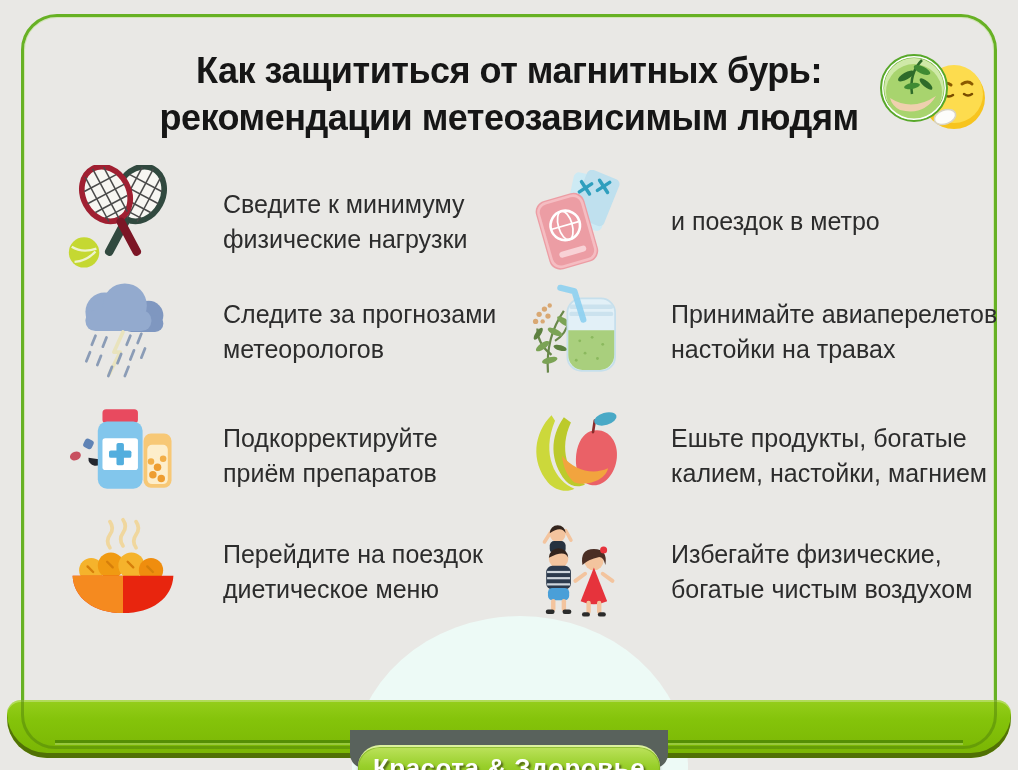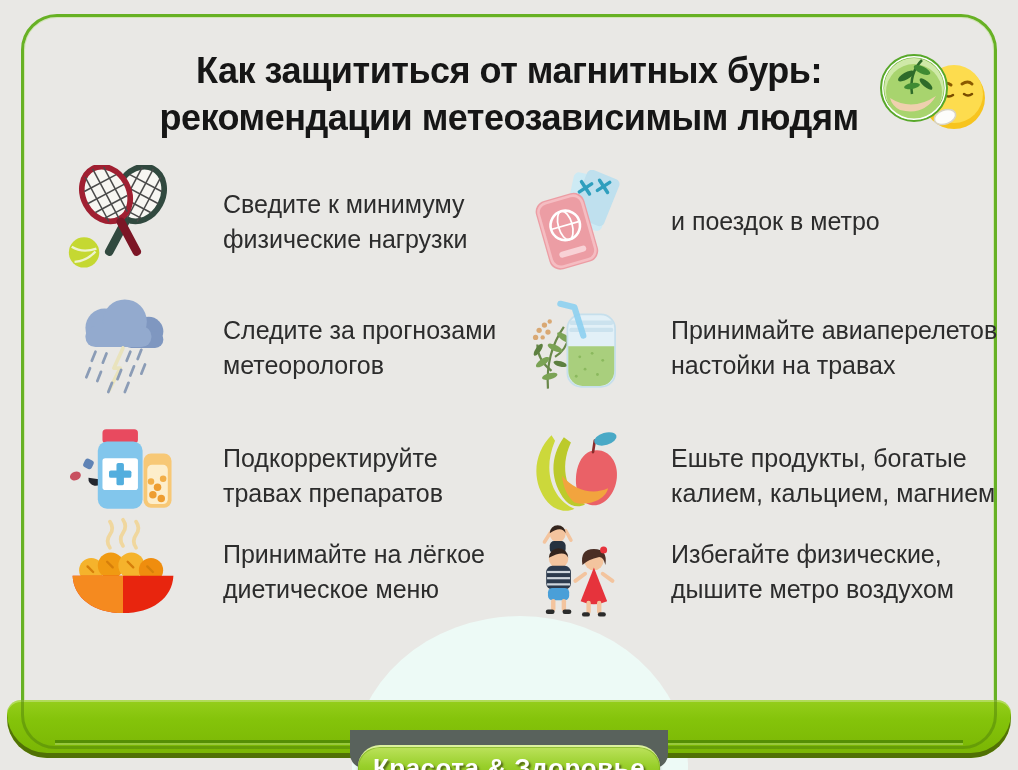--- a/index.html
+++ b/index.html
@@ -31,21 +31,21 @@
     letter-spacing:-0.5px;z-index:3;
   }
 
   
   .logo{position:absolute;top:50px;right:28px;width:112px;height:94px;z-index:4;}
 
   
   .item{position:absolute;display:flex;align-items:center;height:112px;z-index:2;}
   .colL{left:62px;width:440px;}
   .colR{left:524px;width:470px;}
-  .r1{top:166px}.r2{top:292px}.r3{top:420px}.r4{top:516px}
+  .r1{top:166px}.r2{top:276px}.r3{top:400px}.r4{top:516px}
   .icon-box{width:122px;min-width:122px;height:112px;display:flex;align-items:center;justify-content:center;}
   .colR .icon-box{width:108px;min-width:108px;}
   .label{margin-left:16px;font-size:25px;color:#2c2c2c;line-height:1.42;}
   .label div{white-space:nowrap;margin-left:23px;}
 
   
   .footer-band{
     position:absolute;left:7px;right:7px;top:700px;height:58px;
     background:linear-gradient(180deg,#95ce1c 0%,#84c30a 35%,#79b403 100%);
     border-radius:14px 14px 40px 40px;
@@ -207,21 +207,21 @@
         <rect x="86" y="48" width="22" height="42" rx="5" fill="#fdeecb"></rect>
         <circle cx="92" cy="80" r="4" fill="#ee9d30"></circle>
           <circle cx="101" cy="84" r="4" fill="#ee9d30"></circle>
         <circle cx="97" cy="72" r="4" fill="#ee9d30"></circle>
           <circle cx="103" cy="63" r="3.5" fill="#f2ae47"></circle>
         <circle cx="90" cy="66" r="3.5" fill="#f2ae47"></circle>
       </svg>
     </div>
     <div class="label">
       <div>Подкорректируйте</div>
-      <div>травах препаратов</div>
+      <div>приём препаратов</div>
     </div>
   </div>
 
   <div class="item colL r4">
     <div class="icon-box">
       <svg viewBox="0 0 120 120" width="112" height="112">
         <g stroke="#f0d79e" stroke-width="4" fill="none" stroke-linecap="round">
           <path d="M46 6 q5 7 0 14 q-5 7 0 14"></path>
           <path d="M60 4 q5 7 0 14 q-5 7 0 14"></path>
           <path d="M74 6 q5 7 0 14 q-5 7 0 14"></path>
@@ -237,21 +237,21 @@
             <line x1="86" y1="54" x2="92" y2="60"></line>
         </g>
         <clipPath id="clipBowlLeft">
             <rect x="0" y="0" width="60" height="120"></rect>
           </clipPath>
         <path d="M6 64 H114 C113 88 91 104 60 104 C29 104 7 88 6 64 Z" fill="#e8250e"></path>
         <path d="M6 64 H114 C113 88 91 104 60 104 C29 104 7 88 6 64 Z" fill="#f58a1f" clip-path="url(#clipBowlLeft)"></path>
       </svg>
     </div>
     <div class="label">
-      <div>Принимайте на лёгкое</div>
+      <div>Перейдите на поездок</div>
       <div>диетическое меню</div>
     </div>
   </div>
 
   <div class="item colR r1">
     <div class="icon-box">
       <svg viewBox="0 0 120 120" width="104" height="104">
         <g transform="rotate(12 74 34)">
           <rect x="50" y="6" width="44" height="62" rx="6" fill="#cdeaf4"></rect>
           <rect x="60" y="2" width="40" height="58" rx="6" fill="#bfe0ee" transform="rotate(10 80 30)"></rect>
@@ -330,21 +330,21 @@
         <path d="M30 14 C10 34 6 66 26 90 C34 99 47 102 56 97 C34 88 18 58 34 20 Z" fill="#ccd83b"></path>
         <path d="M44 16 C28 38 28 66 46 88 C52 95 62 96 68 92 C48 80 38 52 52 22 Z" fill="#bcca2b"></path>
         <path d="M74 32 C92 26 106 42 104 62 C102 82 88 95 76 93 C62 91 56 76 58 58 C60 44 66 35 74 32 Z" fill="#ea6167"></path>
         <path d="M42 60 C56 76 76 82 94 74 C92 86 72 95 56 90 C48 84 43 72 42 60 Z" fill="#f2a43e"></path>
         <line x1="77" y1="33" x2="79" y2="20" stroke="#8a2b2b" stroke-width="3" stroke-linecap="round"></line>
         <ellipse cx="91" cy="18" rx="13" ry="7" fill="#49a9c6" transform="rotate(-16 91 18)"></ellipse>
       </svg>
     </div>
     <div class="label">
       <div>Ешьте продукты, богатые</div>
-      <div>калием, кальцием, магнием</div>
+      <div>калием, настойки, магнием</div>
     </div>
   </div>
 
   <div class="item colR r4">
     <div class="icon-box">
       <svg viewBox="0 0 120 120" width="106" height="106">
 
         <line x1="22" y1="26" x2="29" y2="15" stroke="#f3c49e" stroke-width="4" stroke-linecap="round"></line>
         <line x1="52" y1="24" x2="46" y2="13" stroke="#f3c49e" stroke-width="4" stroke-linecap="round"></line>
         <circle cx="37" cy="17" r="9" fill="#f3c49e"></circle>
@@ -380,21 +380,21 @@
             <line x1="84" y1="95" x2="84" y2="105"></line>
         </g>
         <g stroke="#2b2b2b" stroke-width="5" stroke-linecap="round">
           <line x1="71" y1="108" x2="67" y2="108"></line>
             <line x1="85" y1="108" x2="89" y2="108"></line>
         </g>
       </svg>
     </div>
     <div class="label">
       <div>Избегайте физические,</div>
-      <div>дышите метро воздухом</div>
+      <div>богатые чистым воздухом</div>
     </div>
   </div>
 
   <div class="footer-band">
     <div class="groove groove-left"></div>
     <div class="groove groove-right"></div>
   </div>
   <div class="badge-shadow"></div>
   <div class="badge">
     <span>Красота &amp; Здоровье</span>

